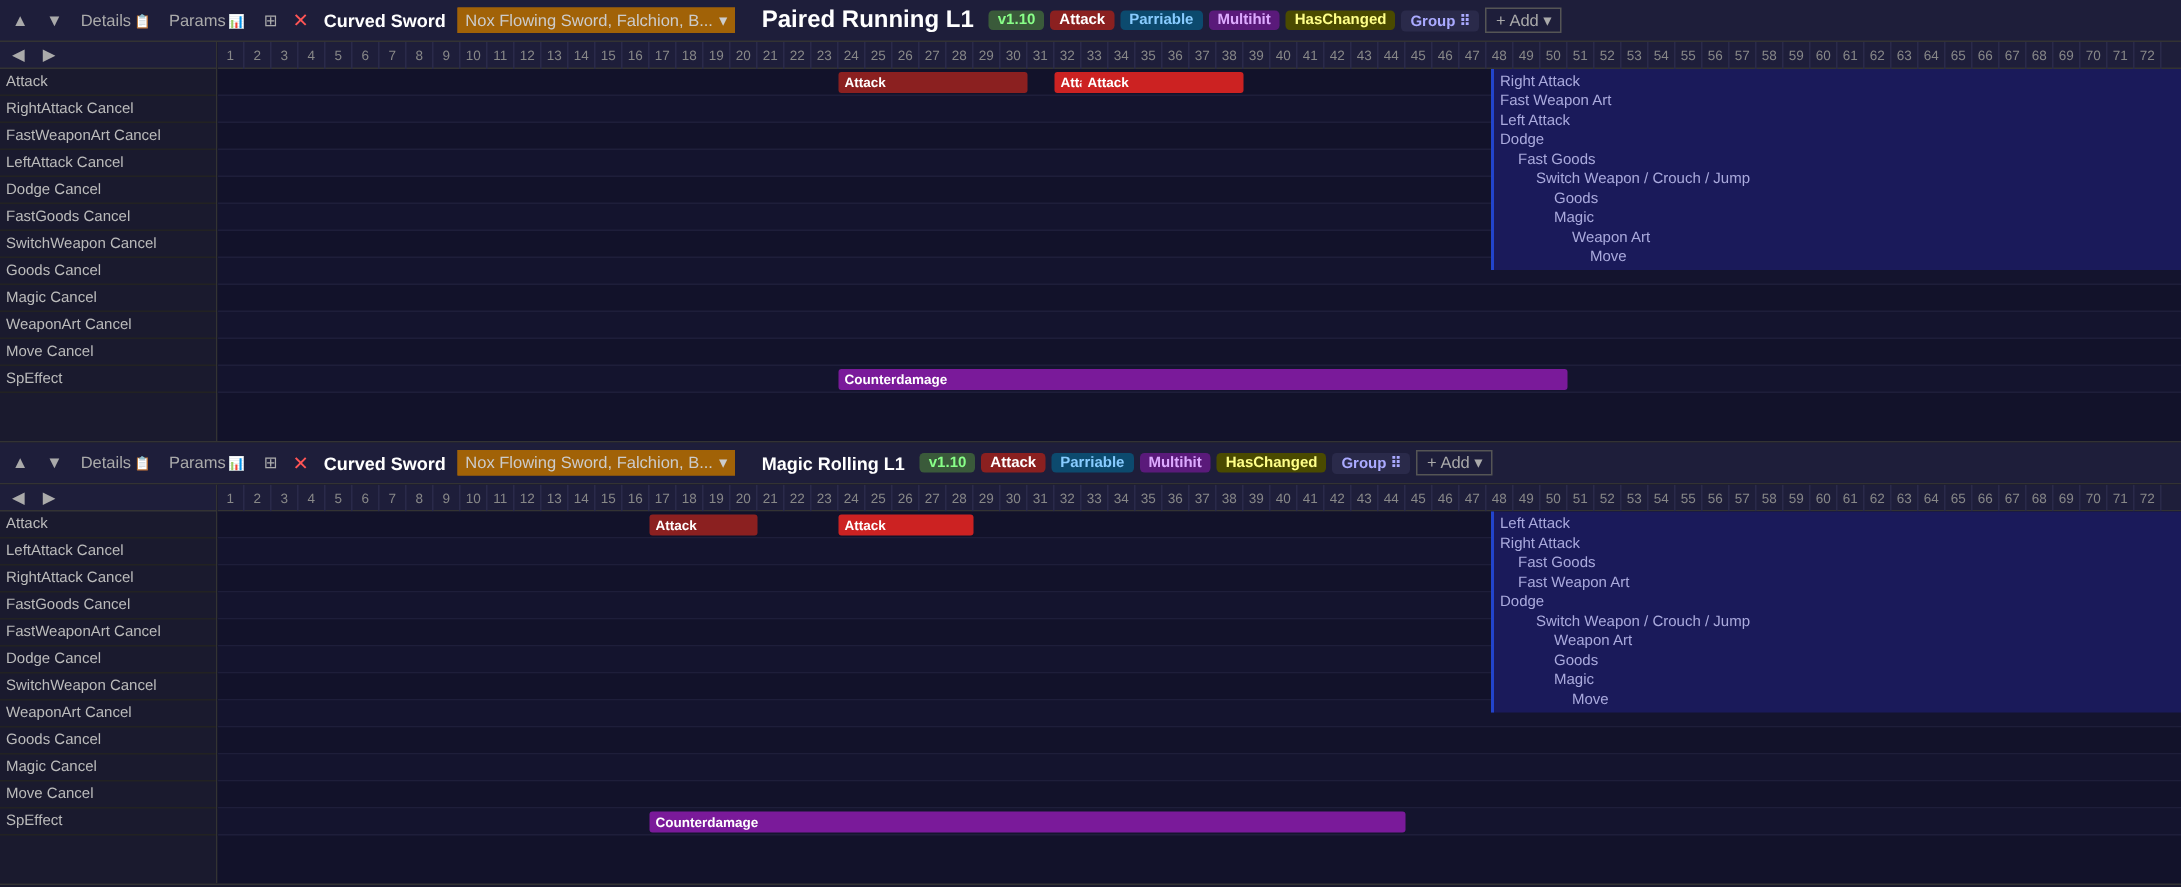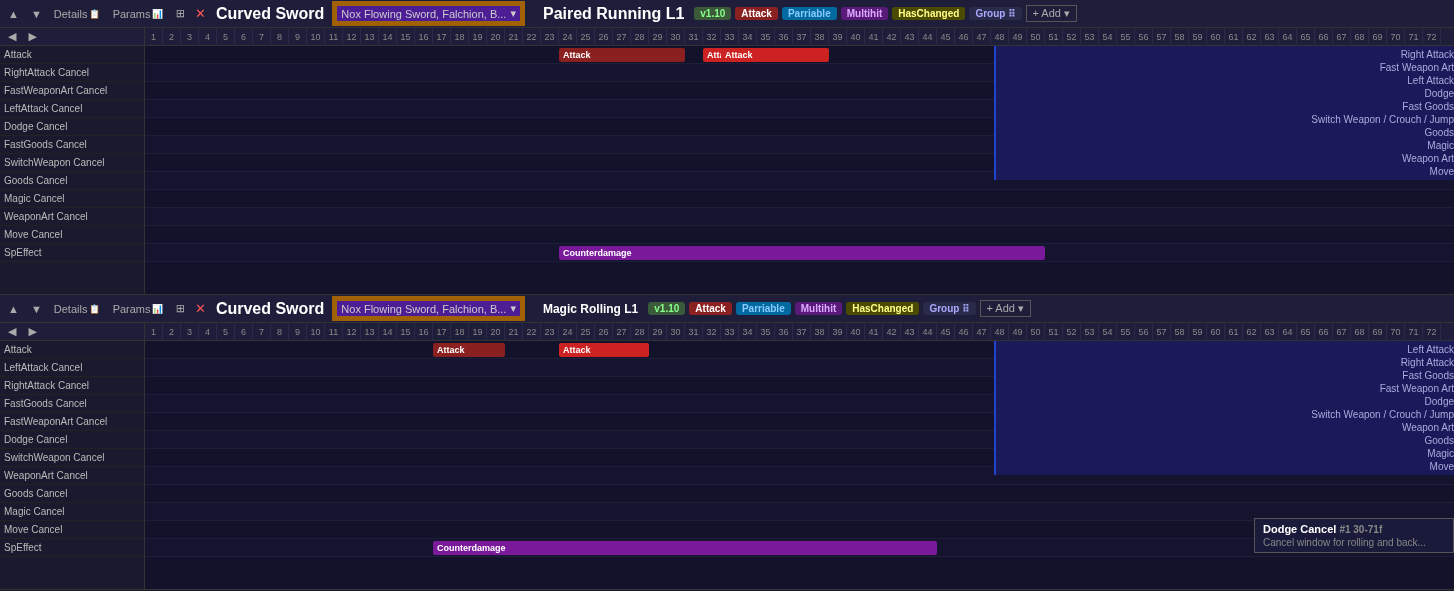--- a/index.html
+++ b/index.html
@@ -50,46 +50,46 @@
       font-size: 13px;
       background: none;
       border: none;
       cursor: pointer;
       padding: 0 2px;
     }
 
     .weapon-name {
       color: #fff;
       font-weight: bold;
-      font-size: 16px;
+      font-size: 12px;
       padding: 0 4px;
     }
 
     .weapon-select {
-      background: #4c1d95;
-      border: 5px solid #a16207;
+      background: #a16207;
+      border: 1px solid #a16207;
       color: #ccc;
       font-size: 11px;
       padding: 1px 4px;
       cursor: pointer;
       display: flex;
       align-items: center;
       gap: 4px;
     }
 
     .badge {
       padding: 1px 6px;
       border-radius: 3px;
       font-size: 10px;
       font-weight: bold;
     }
 
     .badge-version { background: #3a5a3a; color: #8f8; }
     .badge-attack { background: #8b2020; color: #fff; }
-    .badge-parriable { background: #0369a1; color: #8cf; }
+    .badge-parriable { background: #0c4a6e; color: #8cf; }
     .badge-multihit { background: #5a1a7a; color: #daf; text-align: center; }
     .badge-haschanged { background: #4a4a00; color: #ff8; }
     .badge-group { background: #2a2a4a; color: #aaf; }
 
     .add-btn {
       background: none;
       border: 1px solid #555;
       color: #aaa;
       font-size: 11px;
       padding: 1px 6px;
@@ -177,21 +177,20 @@
 
     .bar-attack { background: #8b2020; color: #fff; }
     .bar-attack2 { background: #cc2222; color: #fff; }
     .bar-counterdamage { background: #7a1a9a; color: #fff; }
 
     .cancel-item {
       color: #aad;
       font-size: 10px;
       padding: 1px 0;
       white-space: nowrap;
-      text-align: right;
     }
 
     .tooltip-box {
       position: absolute;
       bottom: 10px;
       right: 0;
       background: #1a1a3a;
       border: 1px solid #555;
       padding: 4px 8px;
       min-width: 200px;
@@ -506,21 +505,17 @@
               <div class="cancel-item" style="padding-left: 4px;">Right Attack</div>
               <div class="cancel-item" style="padding-left: 16px;">Fast Goods</div>
               <div class="cancel-item" style="padding-left: 16px;">Fast Weapon Art</div>
               <div class="cancel-item" style="padding-left: 4px;">Dodge</div>
               <div class="cancel-item" style="padding-left: 28px;">Switch Weapon / Crouch / Jump</div>
               <div class="cancel-item" style="padding-left: 40px;">Weapon Art</div>
               <div class="cancel-item" style="padding-left: 40px;">Goods</div>
               <div class="cancel-item" style="padding-left: 40px;">Magic</div>
               <div class="cancel-item" style="padding-left: 52px;">Move</div>
             </div>
-            <div class="tooltip-box" style="position: absolute; bottom: 4px; right: 0px; background: rgb(26, 26, 58); border: 1px solid rgb(85, 85, 85); padding: 4px 8px; min-width: 200px; max-width: 300px; z-index: 20;">
-              <div class="tooltip-title">Dodge Cancel <span style="color:#888;font-size:10px;">#1 30-71f</span></div>
-              <div class="tooltip-desc">Cancel window for rolling and back...</div>
-            </div>
           </div>
         </div>
       </div>
     </div>
   </div>
 
 </body></html>

